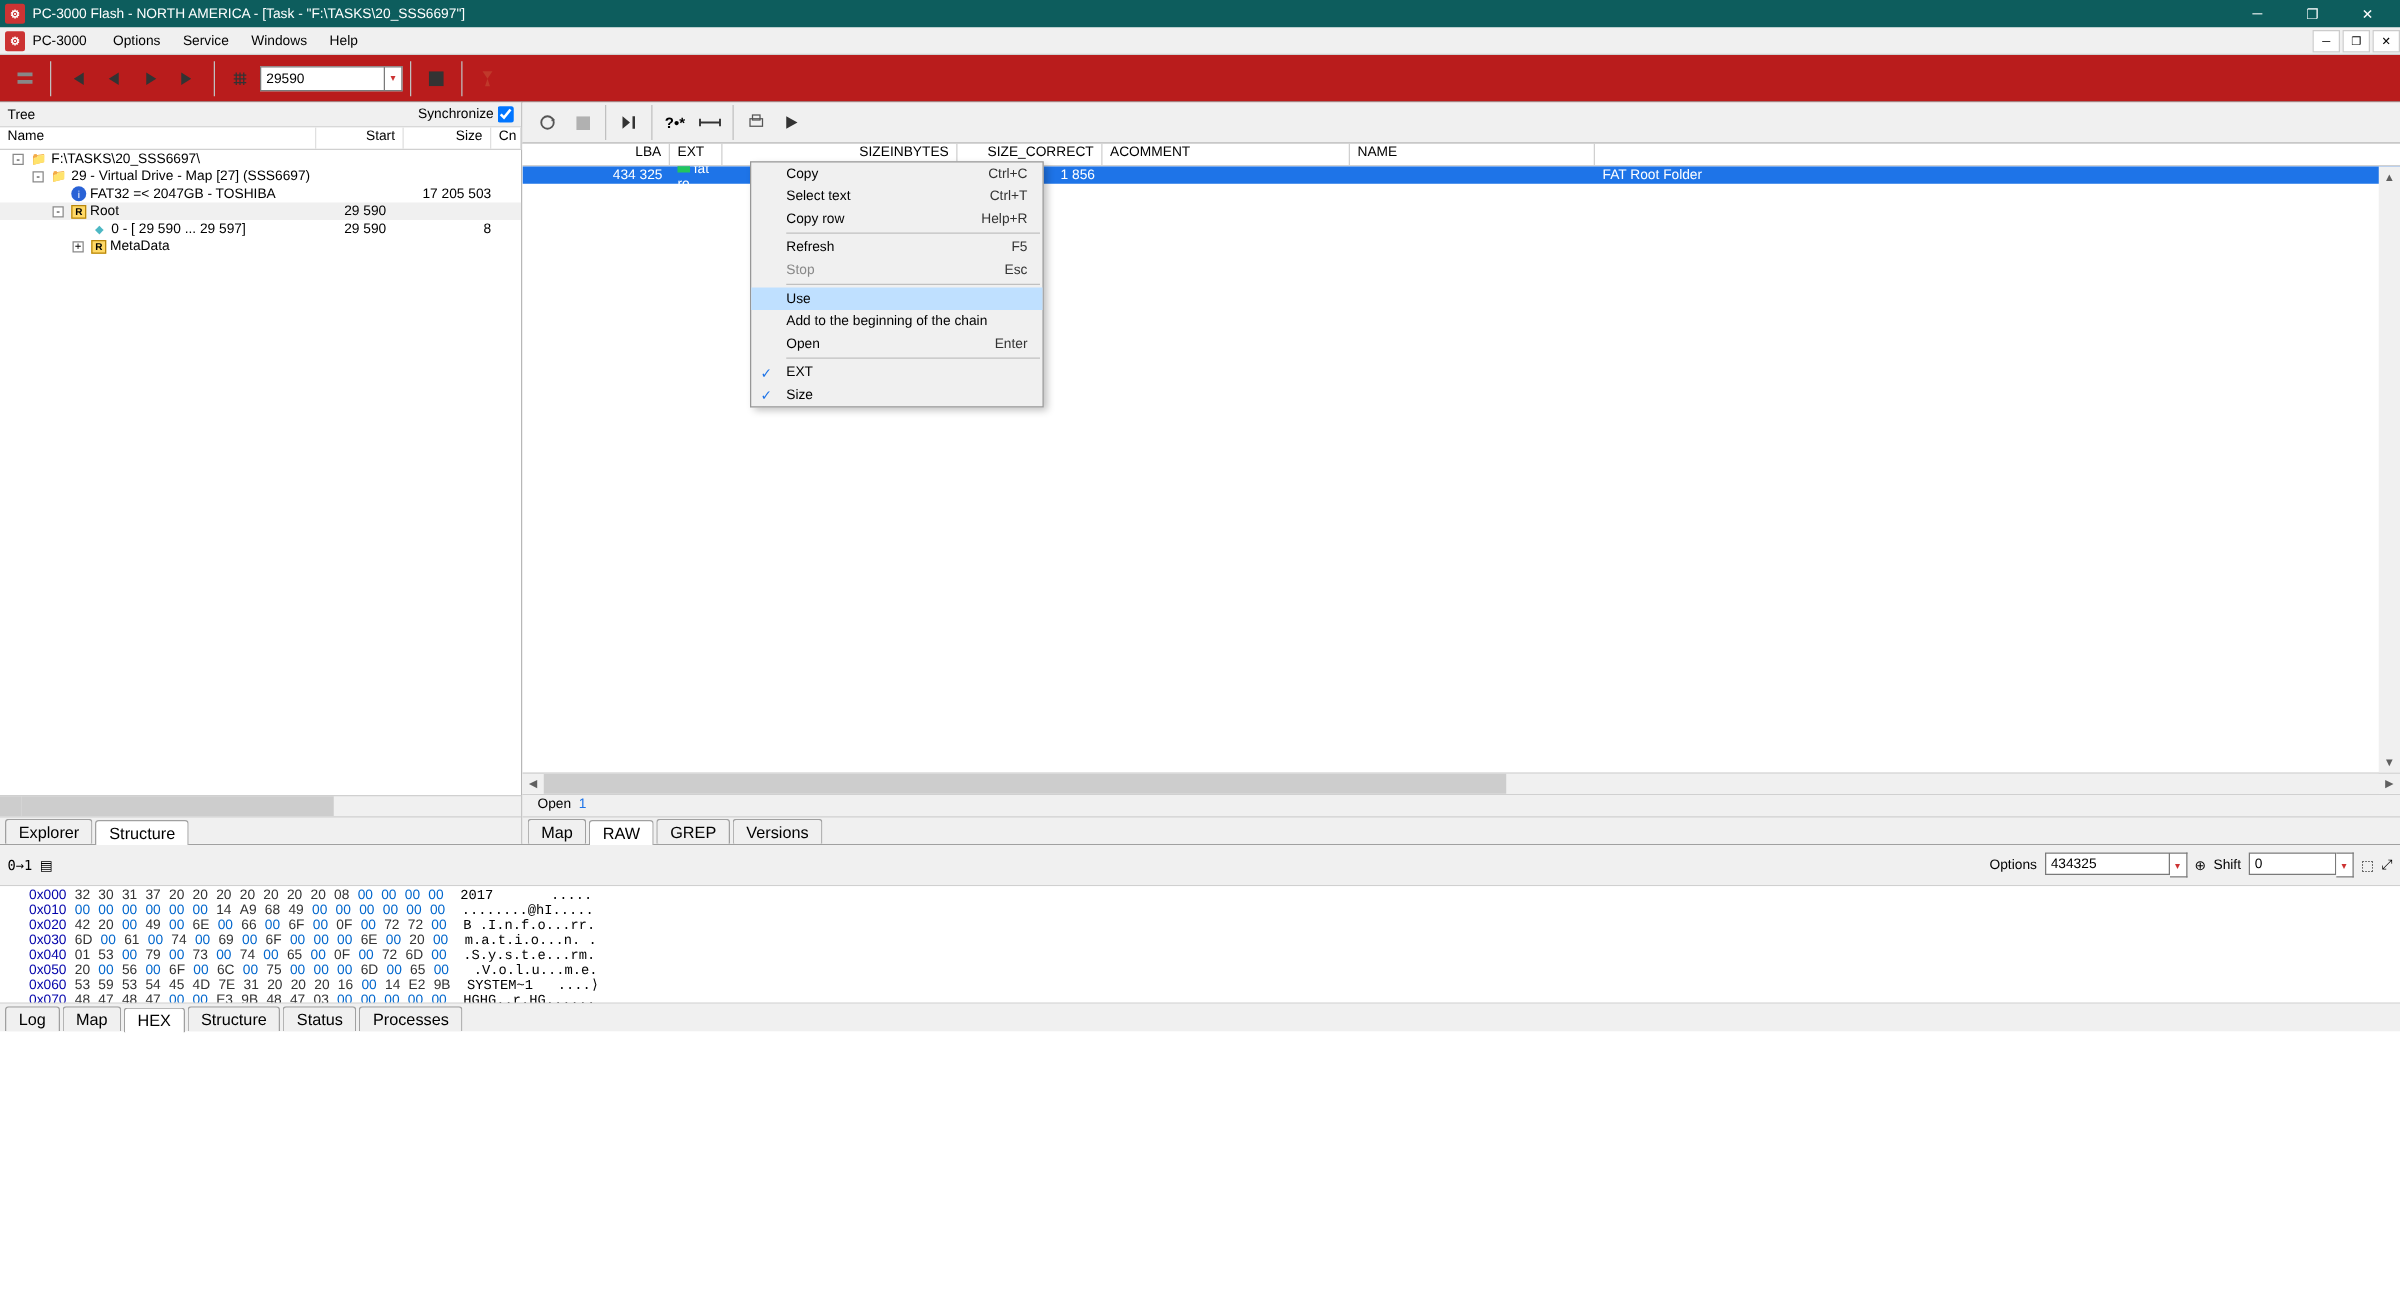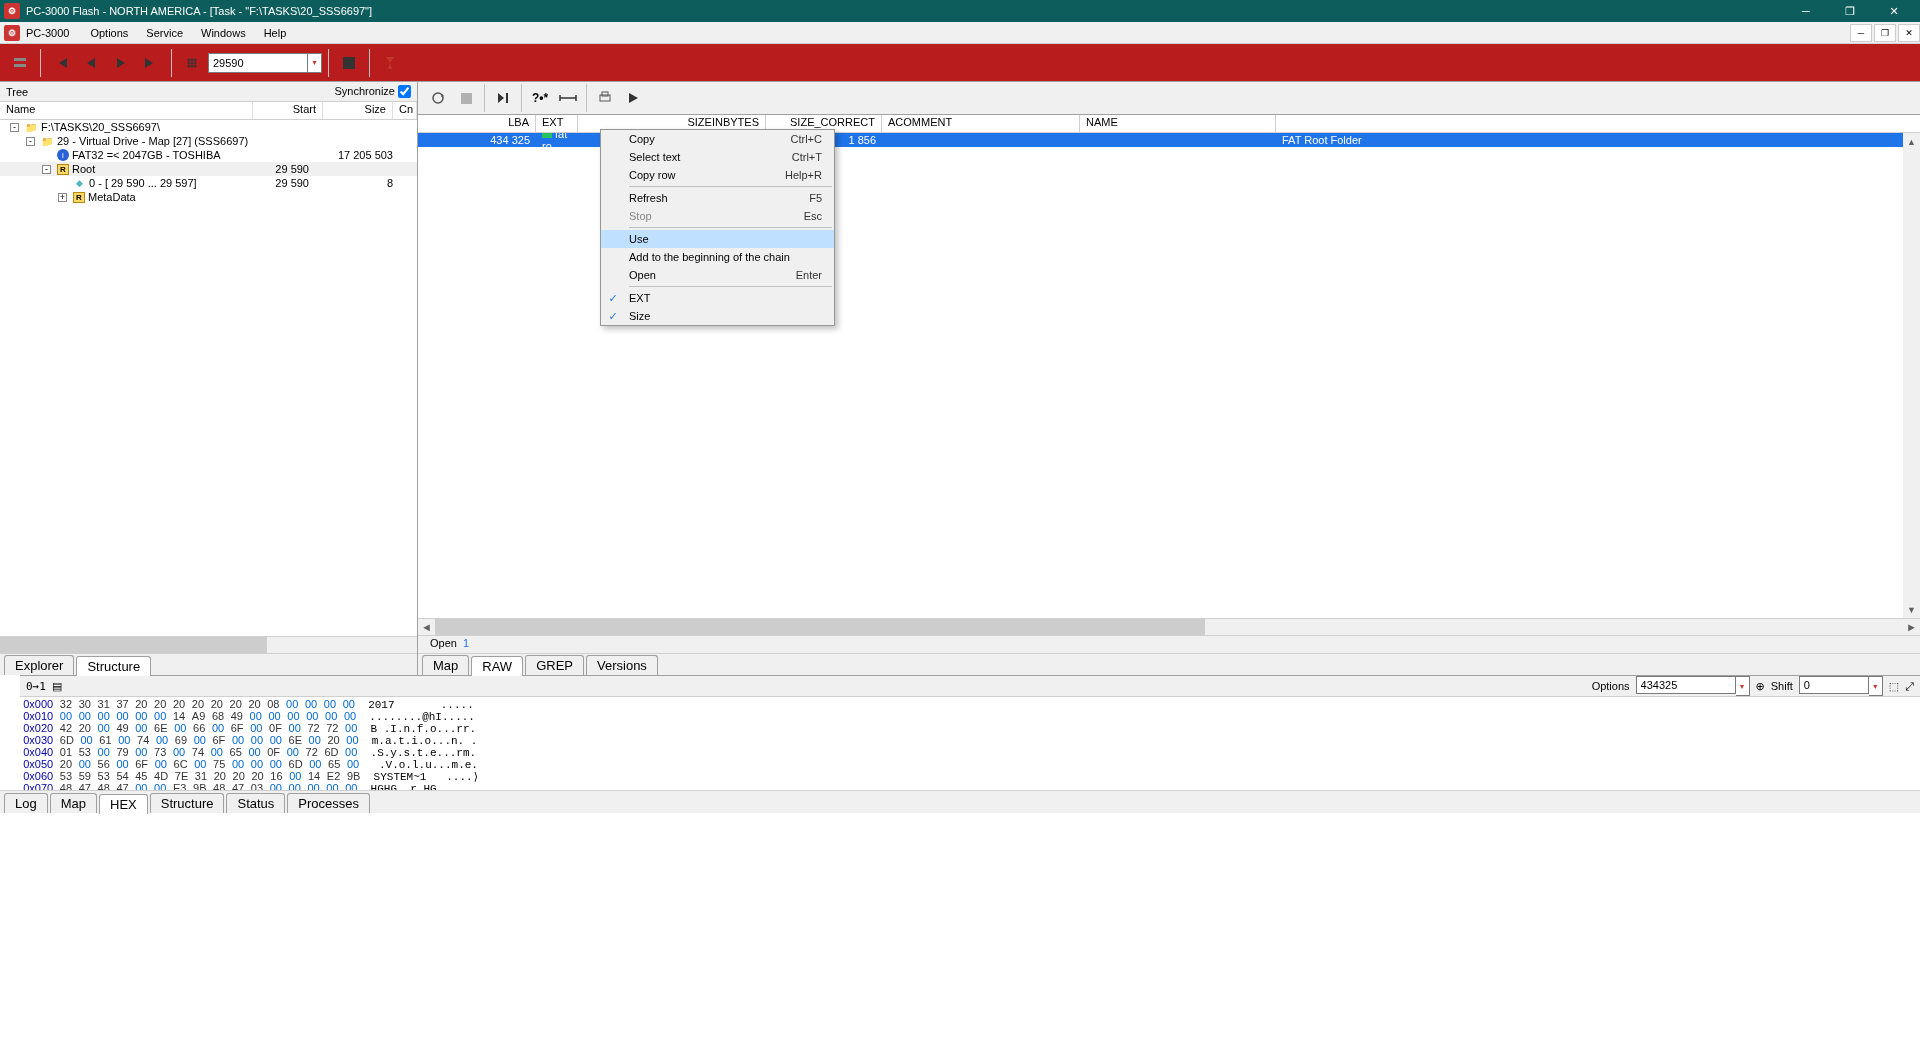--- a/index.html
+++ b/index.html
@@ -64,21 +64,21 @@
 .count-bar { height: 18px; background: #f0f0f0; border-top: 1px solid #d0d0d0; padding: 1px 12px; font-size:11px;}
 .right-tabs { height: 22px; background: #f0f0f0; border-top: 1px solid #d0d0d0; display: flex; align-items:flex-end; padding-left:4px; gap:2px;}
 .context-menu { position: absolute; left: 600px; top: 129px; width: 235px; background: #f0f0f0; border: 1px solid #979797; box-shadow: 3px 3px 6px rgba(0,0,0,0.25); }
 .cm-row { display: flex; align-items: center; height: 18px; padding: 0 8px 0 0; }
 .cm-row .check { width: 24px; display:flex; align-items:center; justify-content:center; color:#1e74e8;}
 .cm-row .lbl { flex: 1; padding-left:4px;}
 .cm-row .shortcut { color: #333; padding-right: 4px; }
 .cm-row.hover { background: #bfe0ff; }
 .cm-row.disabled { color: #888; }
 .cm-sep { height: 1px; background: #c0c0c0; margin: 2px 2px 2px 28px; }
-.hex-header { height: 22px; background: #f0f0f0; border-top: 1px solid #a0a0a0; border-bottom:1px solid #d0d0d0; display: flex; align-items: center; padding: 0 6px; margin-left: 20px; }
+.hex-header { height: 34px; background: #f0f0f0; border-top: 1px solid #a0a0a0; border-bottom:1px solid #d0d0d0; display: flex; align-items: center; padding: 0 6px; }
 .hex-header .right { margin-left: auto; display: flex; align-items: center; gap: 6px; }
 .hex-header input { width: 100px; height: 18px; border: 1px solid #7a7a7a; padding: 0 4px; font-size:11px;}
 .hex-body { height: 94px; background: #fff; font-family: "Courier New", monospace; font-size: 11px; padding: 2px 10px; line-height: 11px; white-space: pre; overflow: hidden; border-bottom:1px solid #d0d0d0;}
 .hex-body .addr { color: #0000aa; }
 .hex-body .byte { color: #333; }
 .hex-body .byte0 { color: #0066cc; }
 .bottom-tabs { height: 22px; background: #f0f0f0; display: flex; align-items:flex-end; padding-left:4px; gap:2px;}
 .vscroll { position:absolute; right:0; top:0; bottom:0; width:17px; background:#f0f0f0; display:flex; flex-direction:column;}
 .vscroll .arrow{height:17px;display:flex;align-items:center;justify-content:center;color:#606060;font-size:9px;}
 svg { display:block; }

